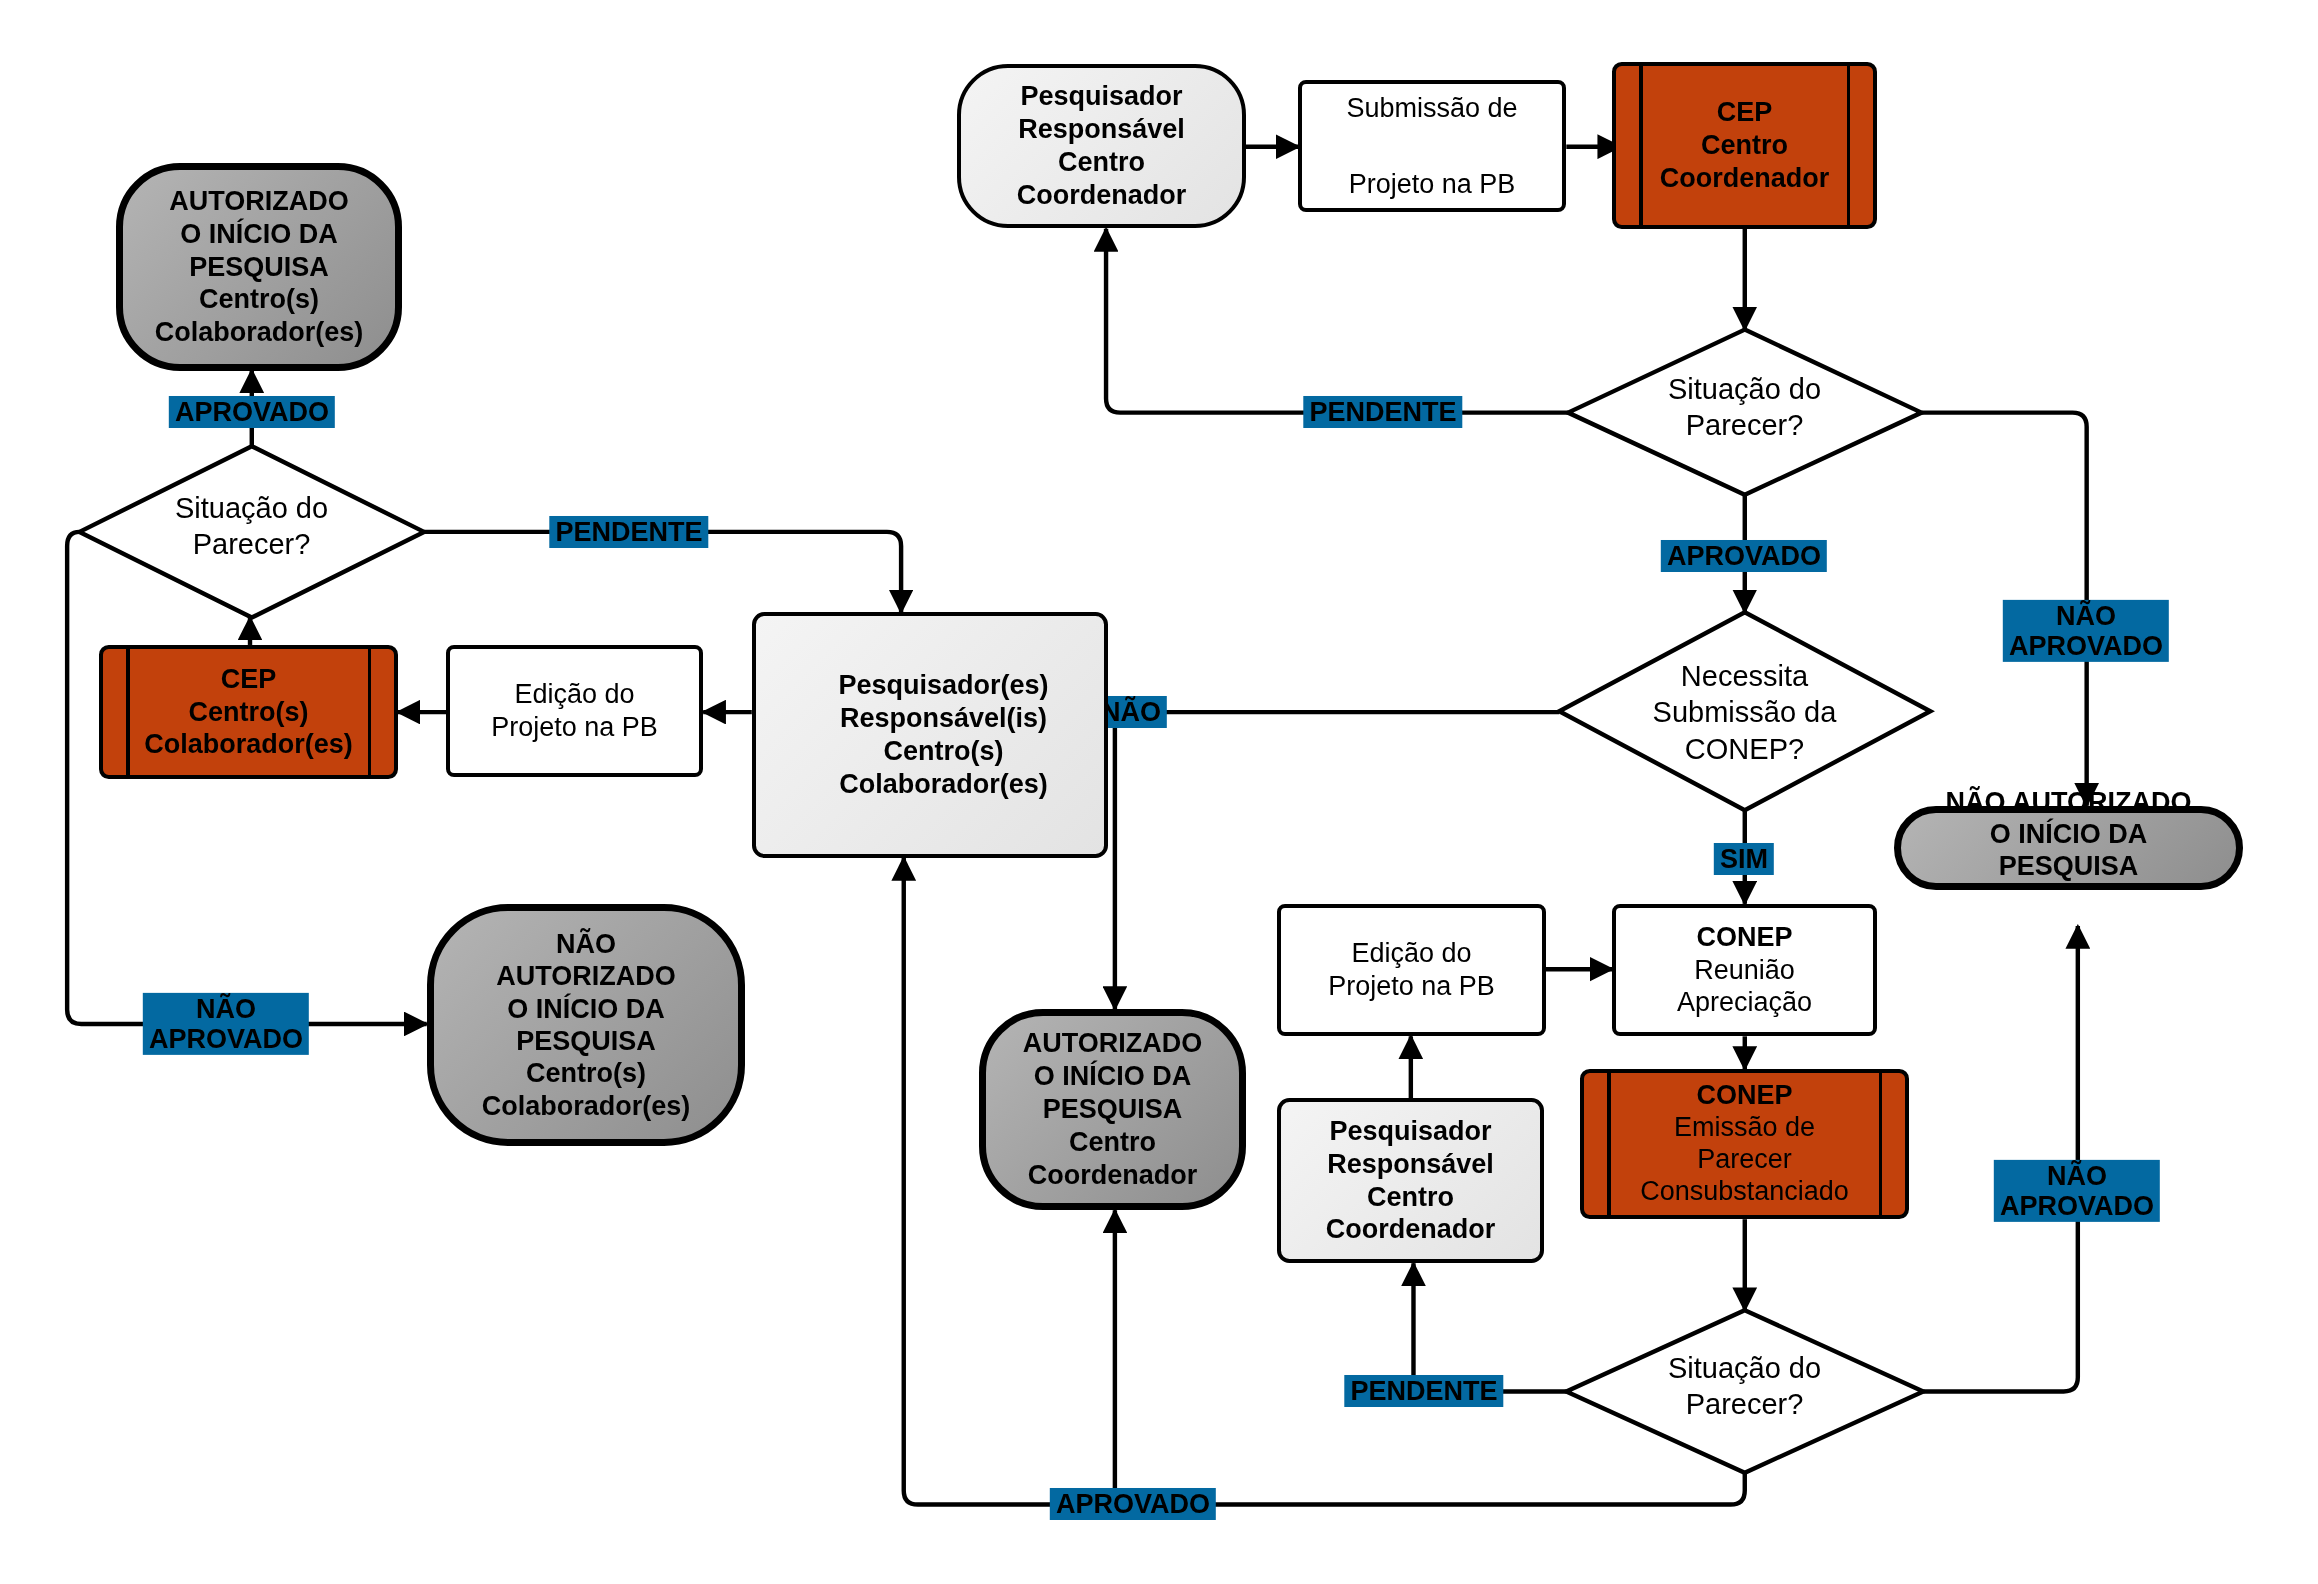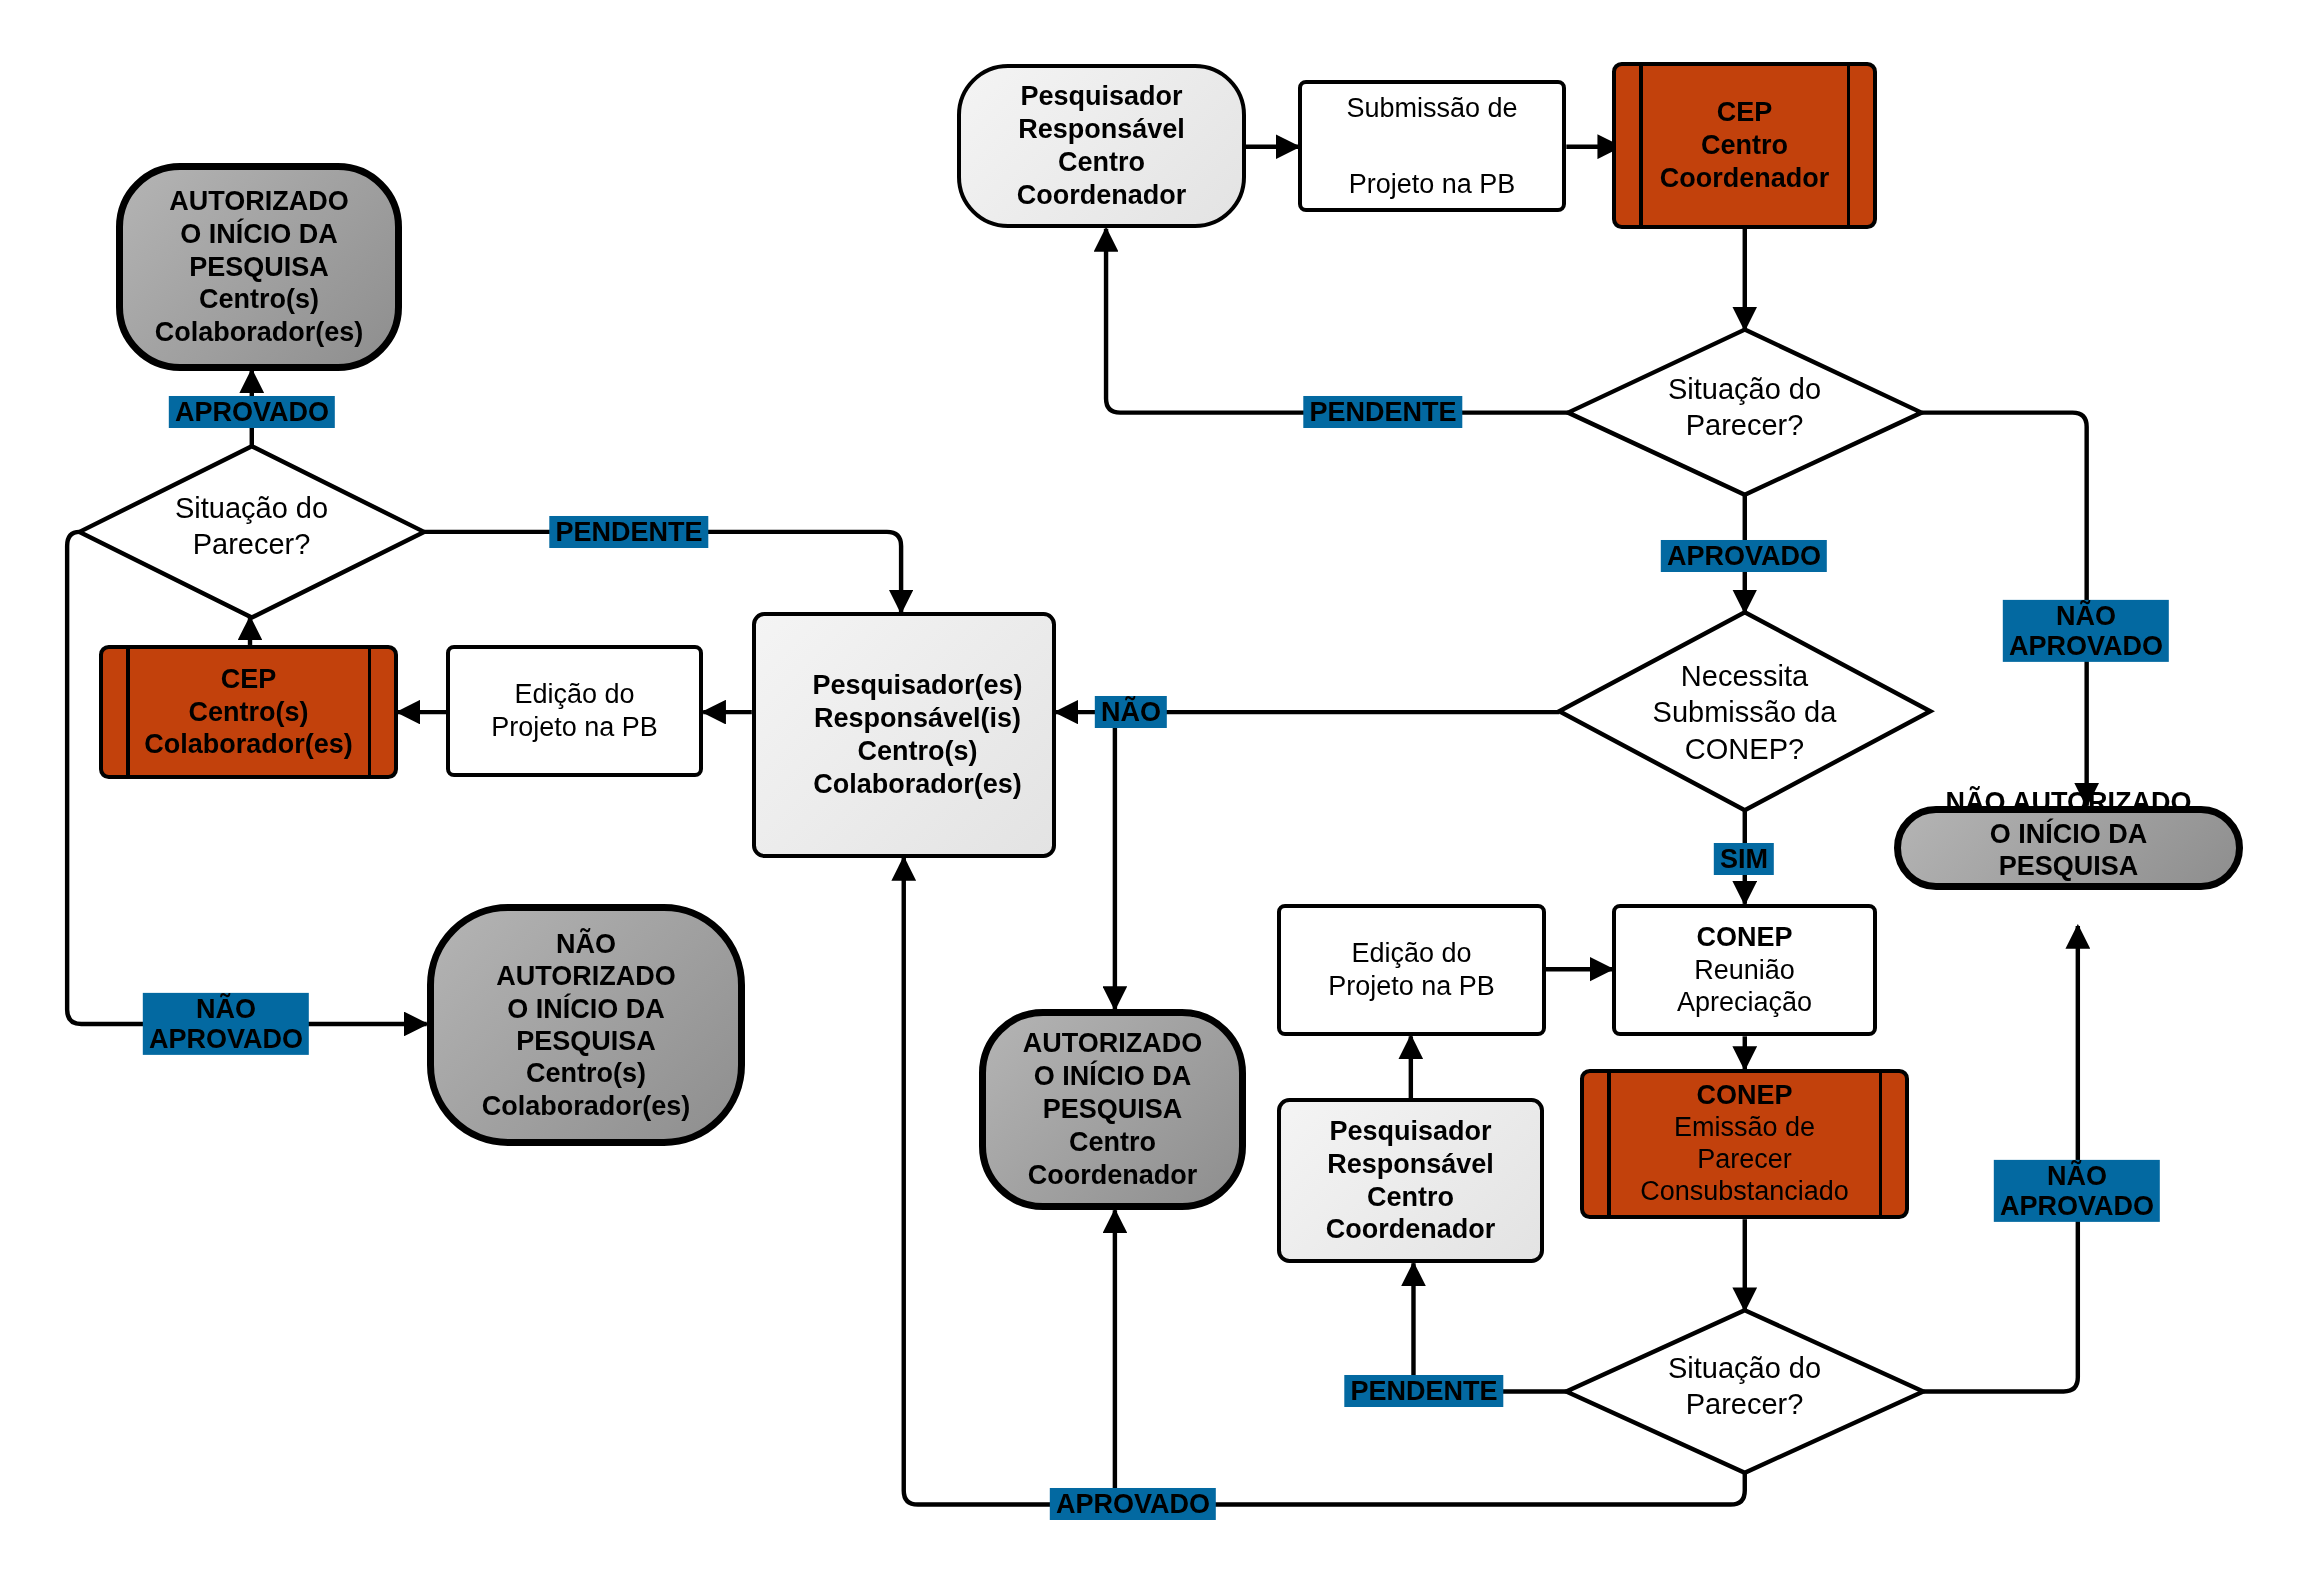--- a/index.html
+++ b/index.html
@@ -175,21 +175,21 @@
     <span class="ln">Centro</span>
     <span class="ln">Coordenador</span>
   </div>
 
   <div class="node terminator b" style="left:1894px;top:806px;width:349px;height:84px;border-radius:55px;line-height:1.18;justify-content:flex-end;">
     <span class="ln u">NÃO AUTORIZADO</span>
     <span class="ln">O INÍCIO DA</span>
     <span class="ln">PESQUISA</span>
   </div>
 
-  <div class="node graybox b" style="left:752px;top:612px;width:304px;height:246px;padding-left:27px;">
+  <div class="node graybox b" style="left:752px;top:612px;width:356px;height:246px;padding-left:27px;">
     <span class="ln">Pesquisador(es)</span>
     <span class="ln">Responsável(is)</span>
     <span class="ln">Centro(s)</span>
     <span class="ln">Colaborador(es)</span>
   </div>
 
   <div class="node box" style="left:446px;top:645px;width:257px;height:132px;">
     <span class="ln">Edição do</span>
     <span class="ln">Projeto na PB</span>
   </div>

